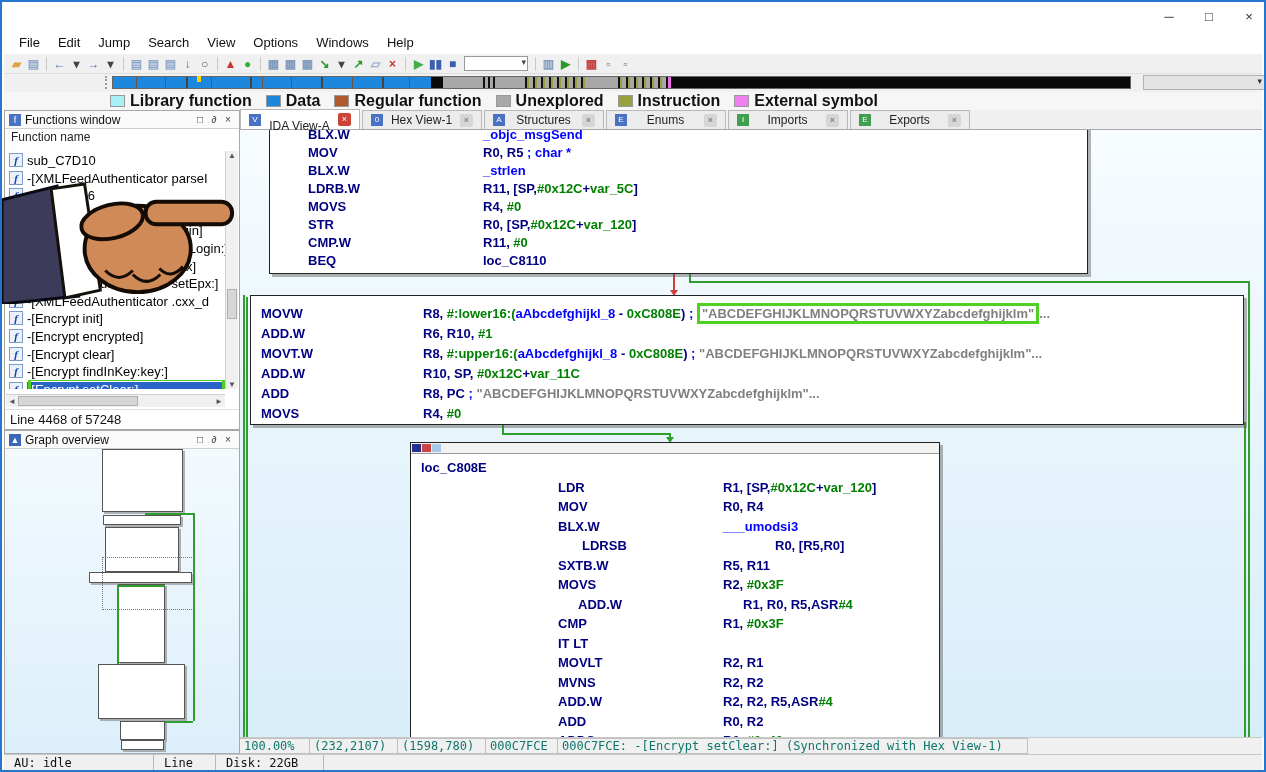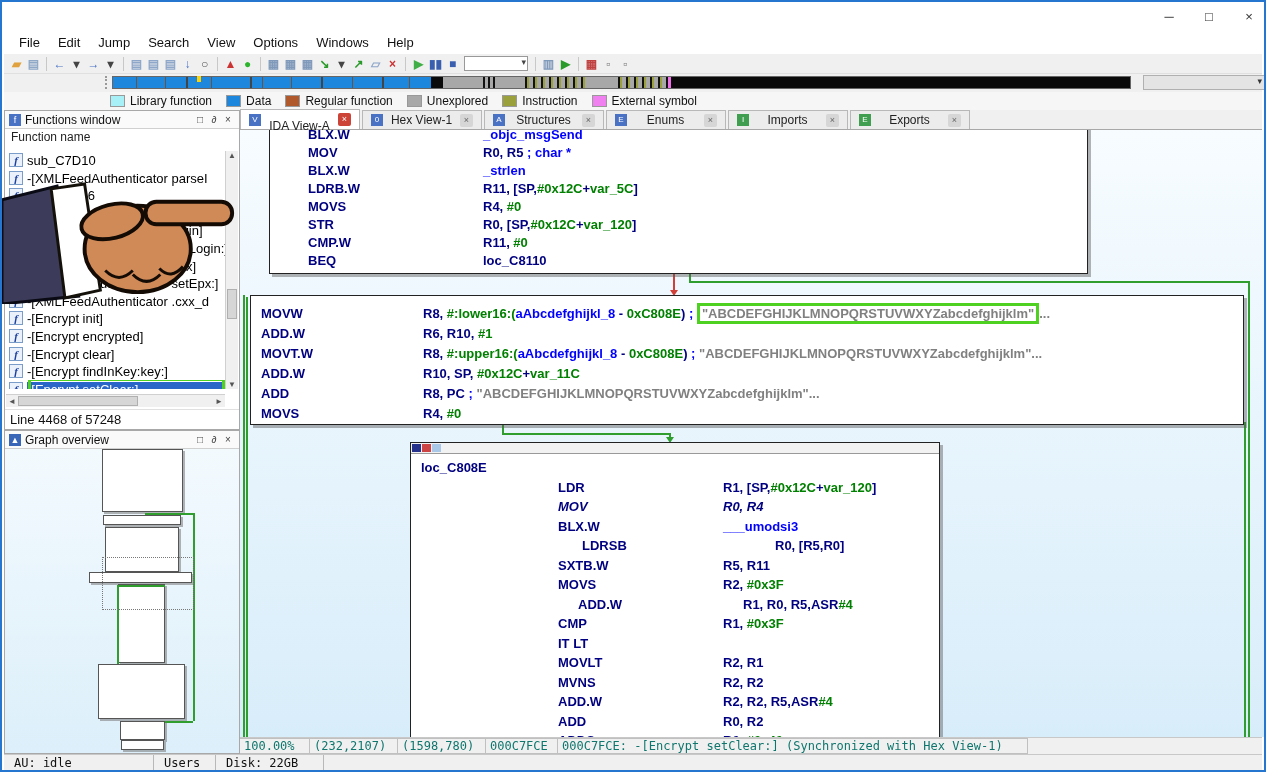--- a/index.html
+++ b/index.html
@@ -24,21 +24,21 @@
   
   #bandrow{position:absolute;left:2px;top:72px;right:2px;height:18px;background:#f0f0f0;}
   #band-handle{position:absolute;left:101px;top:2px;width:5px;height:13px;border-left:2px dotted #999;}
   #band{position:absolute;left:108px;top:2px;width:1019px;height:13px;display:flex;border:1px solid #666;}
   .bandseg{height:100%;}
   #band-marker{position:absolute;left:193px;top:2px;width:4px;height:6px;background:#ffd400;}
   #band-scale{position:absolute;left:1139px;top:1px;width:122px;height:15px;background:#e4e4e4;border:1px solid #b0b0b0;}
   #band-scale:after{content:"▾";position:absolute;right:2px;top:0;font-size:9px;color:#333;}
   
   #legend{position:absolute;left:2px;top:90px;right:2px;height:18px;background:#f6f6f6;display:flex;align-items:center;padding-left:106px;gap:14px;}
-  .lg{display:flex;align-items:center;gap:5px;font-size:12px;color:#111;}
+  .lg{display:flex;align-items:center;gap:5px;font-size:16px;color:#111;font-weight:bold;}
   .lgsw{width:15px;height:12px;border:1px solid #999;}
   
   #funcpanel{position:absolute;left:2px;top:108px;width:236px;height:320px;background:#fff;border:1px solid #a8a8a8;}
   .phead{height:18px;background:#fafafa;border-bottom:1px solid #d0d0d0;display:flex;align-items:center;padding:0 4px;font-size:12px;color:#111;}
   .phead .picon{width:12px;height:12px;margin-right:4px;background:#4a72c4;color:#fff;font-size:9px;line-height:12px;text-align:center;}
   .phead .sp{flex:1;}
   .phead .pbtn{width:14px;text-align:center;font-size:10px;color:#444;}
   #func-colhead{position:absolute;left:0;top:19px;width:100%;height:16px;font-size:12px;color:#222;padding-left:6px;background:#fff;}
   #funclist{position:absolute;left:1px;top:40px;right:14px;bottom:40px;overflow:hidden;}
   .frow{position:absolute;left:0;height:18px;width:100%;display:flex;align-items:center;font-size:13px;color:#000;white-space:nowrap;overflow:hidden;}
@@ -393,21 +393,21 @@
       </div>
       <div class="gblock" style="left: 170px; top: 312px; width: 530px; height: 300px;">
         <div class="minibar">
           <i style="background: rgb(38, 49, 140);"></i>
           <i style="background: rgb(204, 68, 68);"></i>
           <i style="background: rgb(169, 200, 232);"></i>
         </div>
         <div style="padding-top: 6px; padding-left: 147px;">
           <div class="asmrow" style="height: 19.5px;"><span class="lbl" style="margin-left: -137px;">loc_C808E</span></div>
           <div class="asmrow" style="height: 19.5px;"><span class="mn" style="width: 165px;">LDR</span><span><span class="tk-c">R1, [SP,</span><span class="tk-n">#0x12C</span><span class="tk-c">+</span><span class="tk-n">var_120</span><span class="tk-c">]</span></span></div>
-          <div class="asmrow" style="height: 19.5px; font-style: italic;"><span class="mn" style="width: 165px;">MOV</span><span><span class="tk-c">R0, R4</span></span></div>
+          <div class="asmrow" style="height: 19.5px;"><span class="mn" style="width: 165px;">MOV</span><span><span class="tk-c">R0, R4</span></span></div>
           <div class="asmrow" style="height: 19.5px;"><span class="mn" style="width: 165px;">BLX.W</span><span><span class="tk-b">___umodsi3</span></span></div>
           <div class="asmrow" style="height: 19.5px;"><span class="mn" style="width: 193px; margin-left: 24px;">LDRSB</span><span><span class="tk-c">R0, [R5,R0]</span></span></div>
           <div class="asmrow" style="height: 19.5px;"><span class="mn" style="width: 165px;">SXTB.W</span><span><span class="tk-c">R5, R11</span></span></div>
           <div class="asmrow" style="height: 19.5px;"><span class="mn" style="width: 165px;">MOVS</span><span><span class="tk-c">R2, </span><span class="tk-n">#0x3F</span></span></div>
           <div class="asmrow" style="height: 19.5px; margin-left: 20px;"><span class="mn" style="width: 165px;">ADD.W</span><span><span class="tk-c">R1, R0, R5,ASR</span><span class="tk-n">#4</span></span></div>
           <div class="asmrow" style="height: 19.5px;"><span class="mn" style="width: 165px;">CMP</span><span><span class="tk-c">R1, </span><span class="tk-n">#0x3F</span></span></div>
           <div class="asmrow" style="height: 19.5px;"><span class="mn" style="width: 165px;">IT LT</span><span></span></div>
           <div class="asmrow" style="height: 19.5px;"><span class="mn" style="width: 165px;">MOVLT</span><span><span class="tk-c">R2, R1</span></span></div>
           <div class="asmrow" style="height: 19.5px;"><span class="mn" style="width: 165px;">MVNS</span><span><span class="tk-c">R2, R2</span></span></div>
           <div class="asmrow" style="height: 19.5px;"><span class="mn" style="width: 165px;">ADD.W</span><span><span class="tk-c">R2, R2, R5,ASR</span><span class="tk-n">#4</span></span></div>
@@ -419,21 +419,21 @@
 
   <div id="statusline">
       <div class="scell" style="width: 70px;">100.00%</div>
       <div class="scell" style="width: 88px;">(232,2107)</div>
       <div class="scell" style="width: 88px;">(1598,780)</div>
       <div class="scell" style="width: 72px;">000C7FCE</div>
       <div class="scell" style="width: 470px;">000C7FCE: -[Encrypt setClear:] (Synchronized with Hex View-1)</div>
     </div>
   <div id="bottombar">
       <div class="bcell" style="width: 150px;">AU:   idle</div>
-      <div class="bcell" style="width: 62px;">Users</div>
+      <div class="bcell" style="width: 62px;">Line</div>
       <div class="bcell" style="width: 108px;">Disk: 22GB</div>
     </div>
 
   <svg id="hand" viewBox="0 0 240 126">
     <polygon points="0,20 56,6 78,118 0,126" fill="#3c3c5a" stroke="#0a0a14" stroke-width="3"></polygon>
     <polygon points="50,9 84,4 100,112 64,120" fill="#ffffff" stroke="#14100a" stroke-width="3"></polygon>
     <ellipse cx="138" cy="70" rx="54" ry="44" fill="#cf8a58" stroke="#140b05" stroke-width="4"></ellipse>
     <ellipse cx="112" cy="42" rx="32" ry="17" fill="#cf8a58" stroke="#140b05" stroke-width="4" transform="rotate(-14 112 42)"></ellipse>
     <rect x="146" y="22" width="88" height="23" rx="11" fill="#cf8a58" stroke="#140b05" stroke-width="4"></rect>
     <path d="M105,92 q14,14 28,0" fill="none" stroke="#140b05" stroke-width="3"></path>

